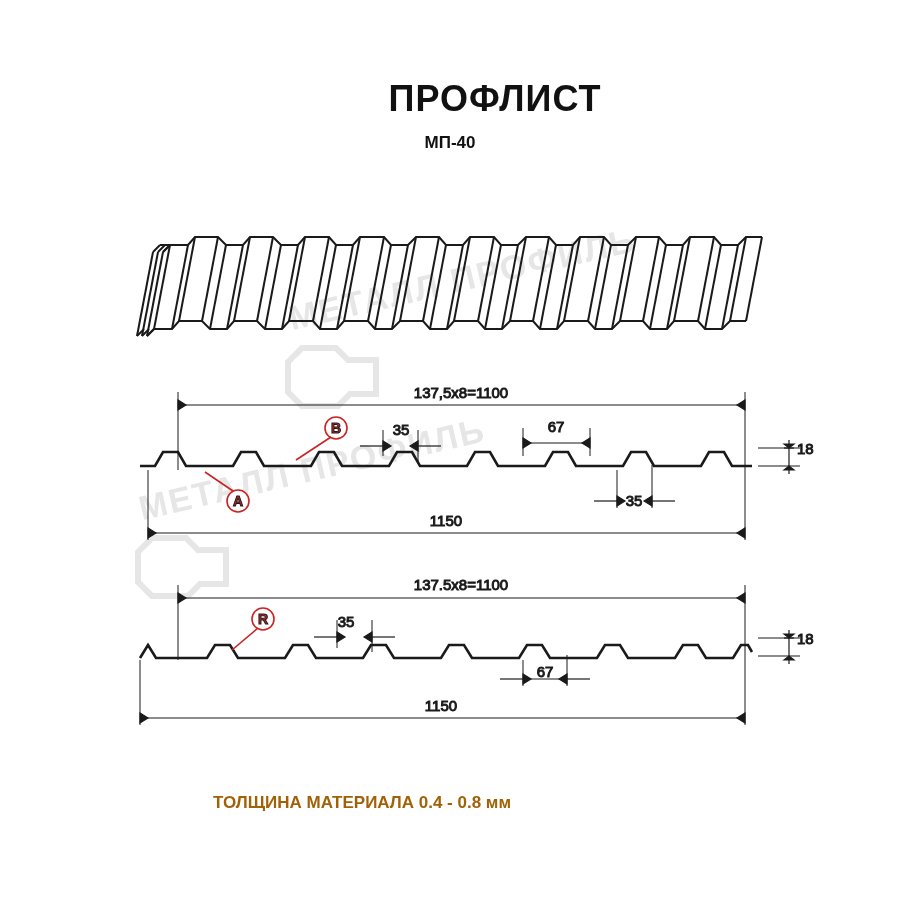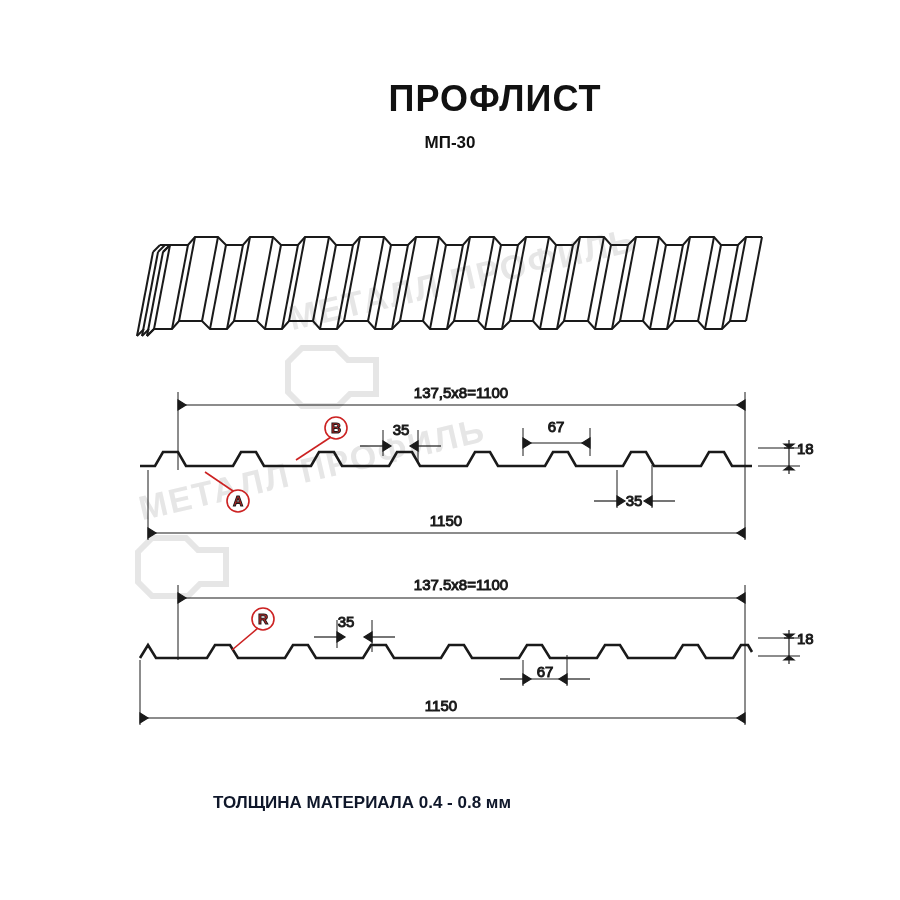--- a/index.html
+++ b/index.html
@@ -41,21 +41,21 @@
     font-weight: bold;
     color: #111;
   }
   .footer {
     position: absolute;
     left: 0; top: 793px;
     width: 724px;
     text-align: center;
     font-size: 17px;
     font-weight: bold;
-    color: #0f172a;
+    color: #a16207;
   }
   svg { display: block; }
   .wm {
     position: absolute;
     font-family: "Liberation Sans", sans-serif;
     font-weight: bold;
     color: #e6e6e6;
     letter-spacing: 2px;
     white-space: nowrap;
     pointer-events: none;
@@ -72,21 +72,21 @@
     transform: rotate(-13deg);
     transform-origin: left top;
   }
 </style>
 </head>
 <body>
 
 <div class="sheet">
 
   <div class="title">ПРОФЛИСТ</div>
-  <div class="subtitle">МП-30</div>
+  <div class="subtitle">МП-40</div>
 
   <div class="wm wm1">МЕТАЛЛ ПРОФИЛЬ</div>
   <div class="wm wm2">МЕТАЛЛ ПРОФИЛЬ</div>
 
   <svg class="sheet" width="900" height="900" style="position:absolute;left:0;top:0;">
     <g fill="none" stroke="#e6e6e6" stroke-width="6">
       <path d="M288,362 l14,-14 h34 l12,12 h28 v34 h-26 l-12,12 h-36 l-14,-14 z"></path>
       <path d="M138,552 l14,-14 h34 l12,12 h28 v34 h-26 l-12,12 h-36 l-14,-14 z"></path>
     </g>
   </svg>

